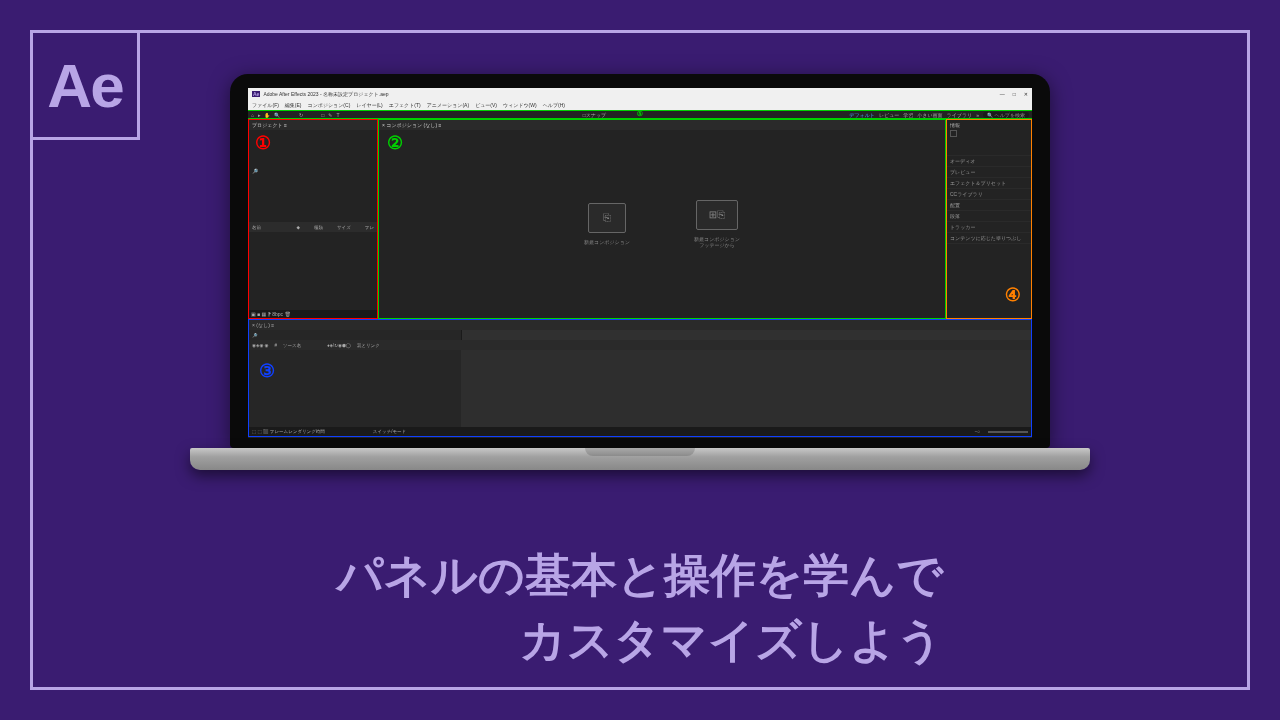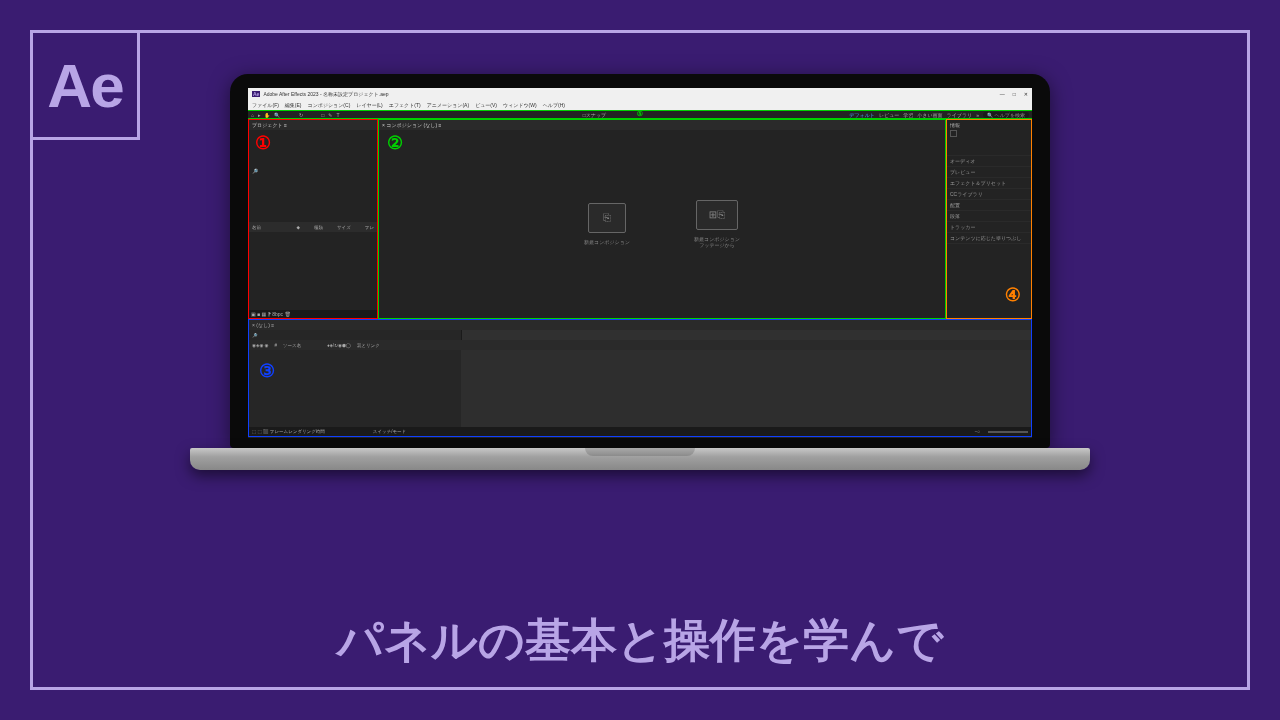--- a/index.html
+++ b/index.html
@@ -396,13 +396,14 @@
         </div>
       </div>
 
     </div>
   </div>
   <div class="base"></div>
 </div>
 
 <div class="title-block">
   <div>パネルの基本と操作を学んで</div>
+  <div>カスタマイズしよう</div>
 </div>
 
 </body></html>

